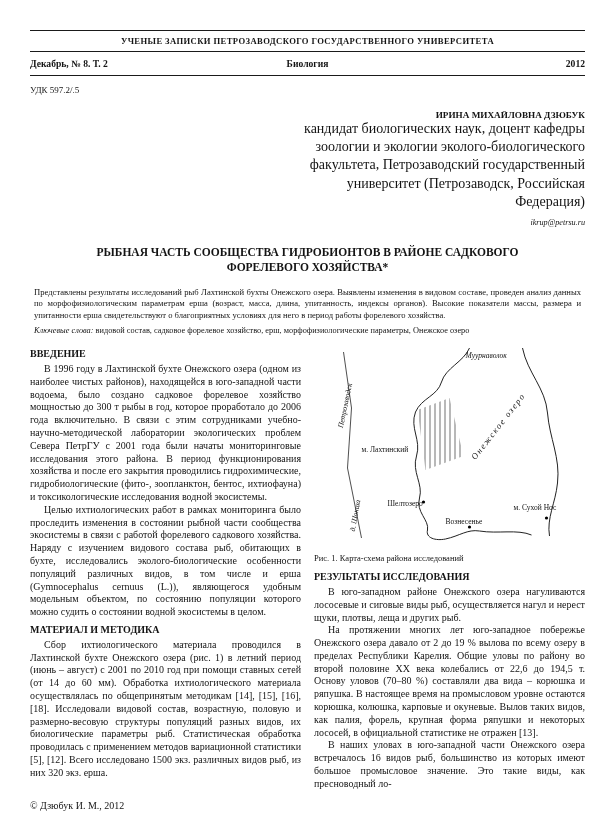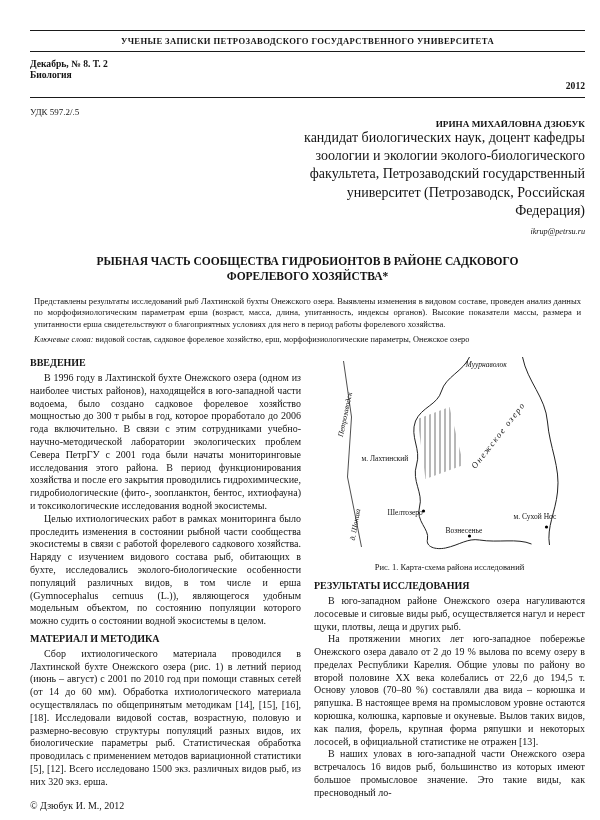--- a/index.html
+++ b/index.html
@@ -8,44 +8,44 @@
     font-family:"Liberation Serif", serif; color:#141414;
     position:relative; box-sizing:border-box; padding:30px 15px 0 30px;
     overflow:hidden;
   }
   .rule { border-top:1.4px solid #1a1a1a; height:0; }
   .rule.thin { border-top:1px solid #1a1a1a; }
   .journal-name {
     text-align:center; font-weight:bold; font-size:8.6px; letter-spacing:.4px;
     margin:5px 0 5px 0;
   }
-  .issue-row { display:flex; margin:6px 0 6px 0; font-size:9.6px; font-weight:bold;flex-direction:column; }
+  .issue-row { display:flex; margin:6px 0 6px 0; font-size:9.6px; font-weight:bold; }
   .issue-row span { flex:1; }
-  .issue-row .c { }
+  .issue-row .c { text-align:center; }
   .issue-row .r { text-align:right; }
   .udk { font-size:9px; margin-top:9px; }
-  .author-block { text-align:right; margin-top:2px; }
+  .author-block { text-align:right; margin-top:15px; }
   .author-name { font-weight:bold; font-size:9.2px; }
   .affiliation { font-size:14px; line-height:1.3; max-width:285px; margin-left:auto; }
   .email { font-size:8.2px; font-style:italic; color:#141414; text-decoration:none; display:inline-block; margin-top:1px; }
   .title {
     font-size:11.5px; font-weight:bold; text-align:center;
     max-width:430px; margin:16px auto 11px auto; line-height:1.35;
   }
   .abstract { font-size:8.6px; line-height:1.33; text-align:justify; margin:0 4px; }
   .keywords { font-size:8.3px; margin:5px 4px 0 4px; }
   .keywords .kw-label { font-style:italic; }
   .columns { display:flex; gap:13px; margin-top:13px; }
   .col { flex:1; font-size:10px; line-height:1.28; text-align:justify; }
   .col h2 { font-size:10px; font-weight:bold; margin:5px 0 2px 0; text-align:left; }
   .col h2.first { margin-top:0; }
   .col p { margin:0; text-indent:14px; }
   figure { margin:0 0 4px 0; }
   figure svg { width:100%; height:202px; display:block; }
-  figcaption { font-size:8.5px; text-align:center; margin:3px 0 7px 0; }
+  figcaption { font-size:8.5px; margin:3px 0 7px 0; }
   .map-label { font-size:7.5px; fill:#111; font-family:"Liberation Serif", serif; }
   .map-label.italic { font-style:italic; }
   .map-label.lake { font-size:8.6px; letter-spacing:1.6px; font-style:italic; }
   .copyright { position:absolute; left:30px; bottom:9px; font-size:10px;margin-top:32px; }
 </style>
 </head>
 <body>
 
 <div class="page">
 

